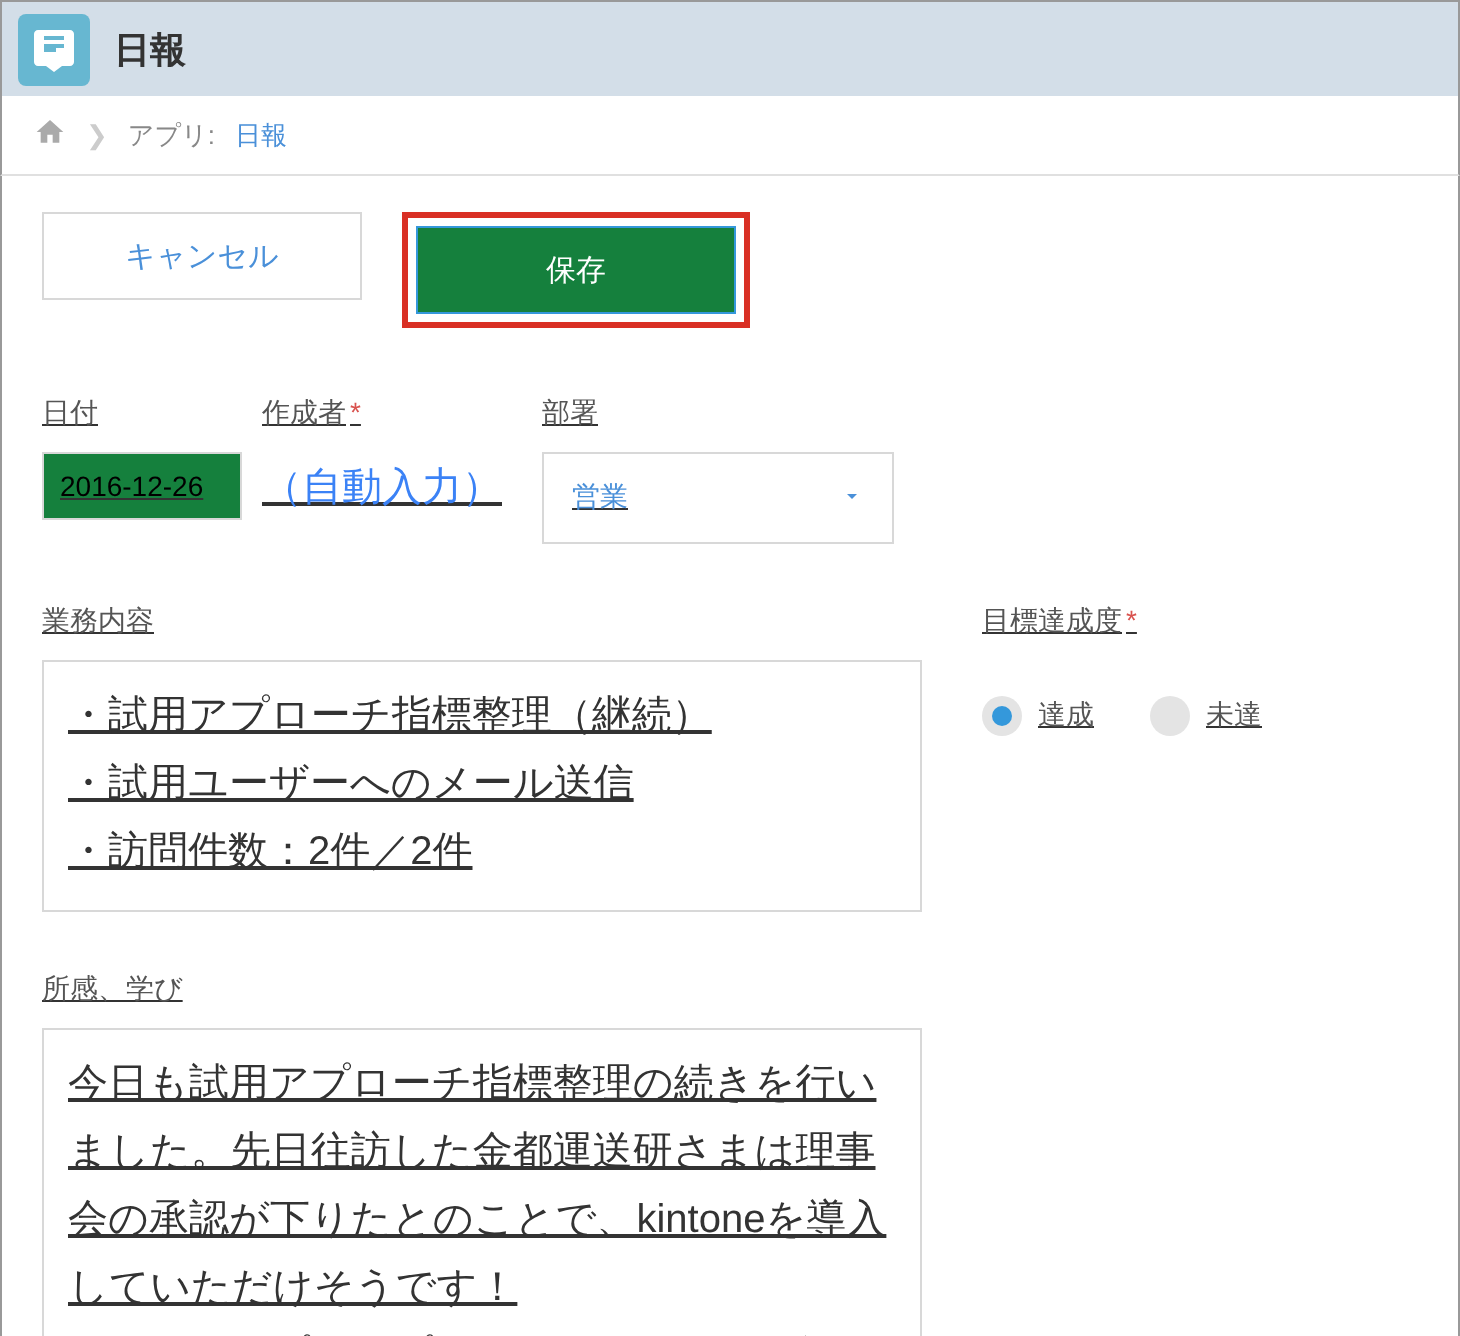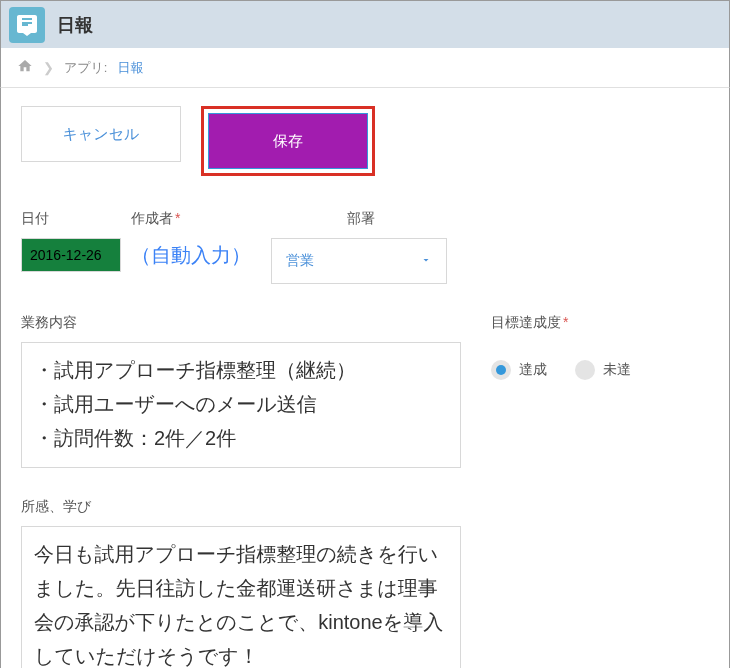--- a/index.html
+++ b/index.html
@@ -12,32 +12,32 @@
     .header-title { font-size: 18px; font-weight: bold; color: #333; }
 
     
     .breadcrumb { display: flex; align-items: center; height: 40px; padding: 0 16px; border-left: 1px solid #999; border-right: 1px solid #999; border-bottom: 1px solid #e0e0e0; font-size: 13px; color: #888; gap: 10px; }
     .home-icon svg { width: 16px; height: 16px; fill: #aaa; }
     .bc-sep { color: #ccc; }
     .bc-link { color: #4a90d9; }
 
     
     .button-row { display: flex; gap: 20px; padding: 18px 20px 20px; border-left: 1px solid #999; border-right: 1px solid #999; }
-    .btn { width: 160px; height: 56px; display: flex; align-items: center; justify-content: center; font-size: 15px; cursor: pointer; border: 1px solid #d8d8d8; background: #fff; }
+    .btn { width: 160px; height: 44px; display: flex; align-items: center; justify-content: center; font-size: 15px; cursor: pointer; border: 1px solid #d8d8d8; background: #fff; }
     .btn-cancel { color: #4a90d9; }
-    .btn-save { background: #a21caf; color: #fff; border: 1px solid #3498db; }
+    .btn-save { background: #15803d; color: #fff; border: 1px solid #3498db; }
     .highlight-box { padding: 4px; border: 3px solid #d93025; }
 
     
     .form-area { padding: 14px 20px 24px; border: 1px solid #999; border-top: none; }
     .row1 { display: flex; gap: 0; margin-bottom: 30px; }
-    .field { display: flex; flex-direction: column; gap: 10px; }
+    .field { display: flex; flex-direction: column; gap: 10px; text-decoration: underline; }
     .field-date { width: 110px; }
     .field-author { width: 140px; }
-    .field-dept { width: 180px; text-align: center; }
+    .field-dept { width: 180px; }
     .label { font-size: 14px; color: #555; }
     .req { color: #d9534f; margin-left: 2px; }
     .autofill { font-size: 20px; color: #3b82f6; padding-top: 4px; }
 
     .date-input { width: 100px; height: 34px; border: 1px solid #d8d8d8; padding: 0 8px; font-size: 14px; background: #15803d; }
 
     .select-box { width: 176px; height: 46px; border: 1px solid #d8d8d8; display: flex; align-items: center; justify-content: space-between; padding: 0 14px; color: #4a90d9; cursor: pointer; background: #fff; }
     .select-box .chev svg { width: 12px; height: 12px; fill: #4a90d9; }
 
     .row2 { display: flex; gap: 30px; margin-bottom: 30px; }

